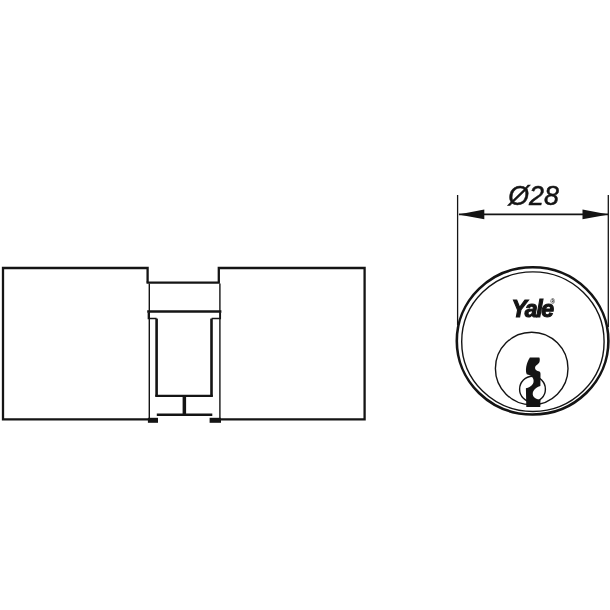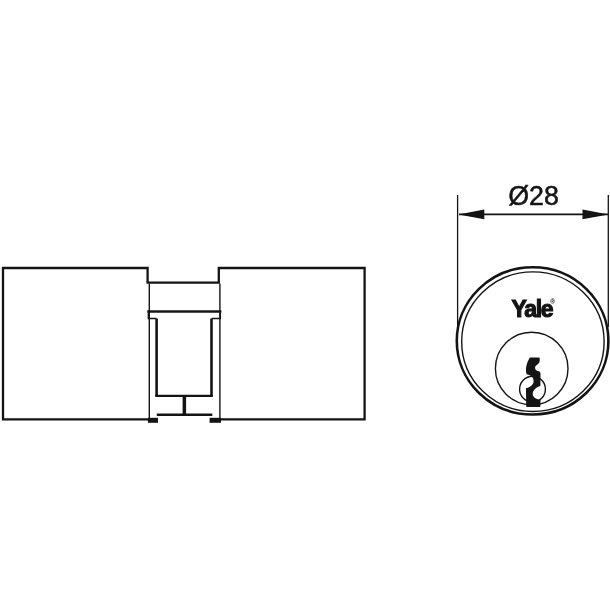--- a/index.html
+++ b/index.html
@@ -1,16 +1,16 @@
 <!DOCTYPE html>
 <html><head>
 <meta charset="utf-8">
 <style>
   html,body{margin:0;padding:0;background:#ffffff;}
-  .page{width:610px;height:443px;position:relative;background:#c2410c;overflow:hidden;}
+  .page{width:610px;height:443px;position:relative;background:#c2410c;overflow:hidden;font-style:italic;}
   svg{display:block;filter:blur(0.35px);}
   text{font-family:"Liberation Sans", sans-serif;}
 </style>
 </head>
 <body>
 <div class="page">
 <svg width="610" height="610" viewBox="0 0 610 610">
 
   <rect x="0" y="0" width="610" height="610" fill="#ffffff"></rect>
 

